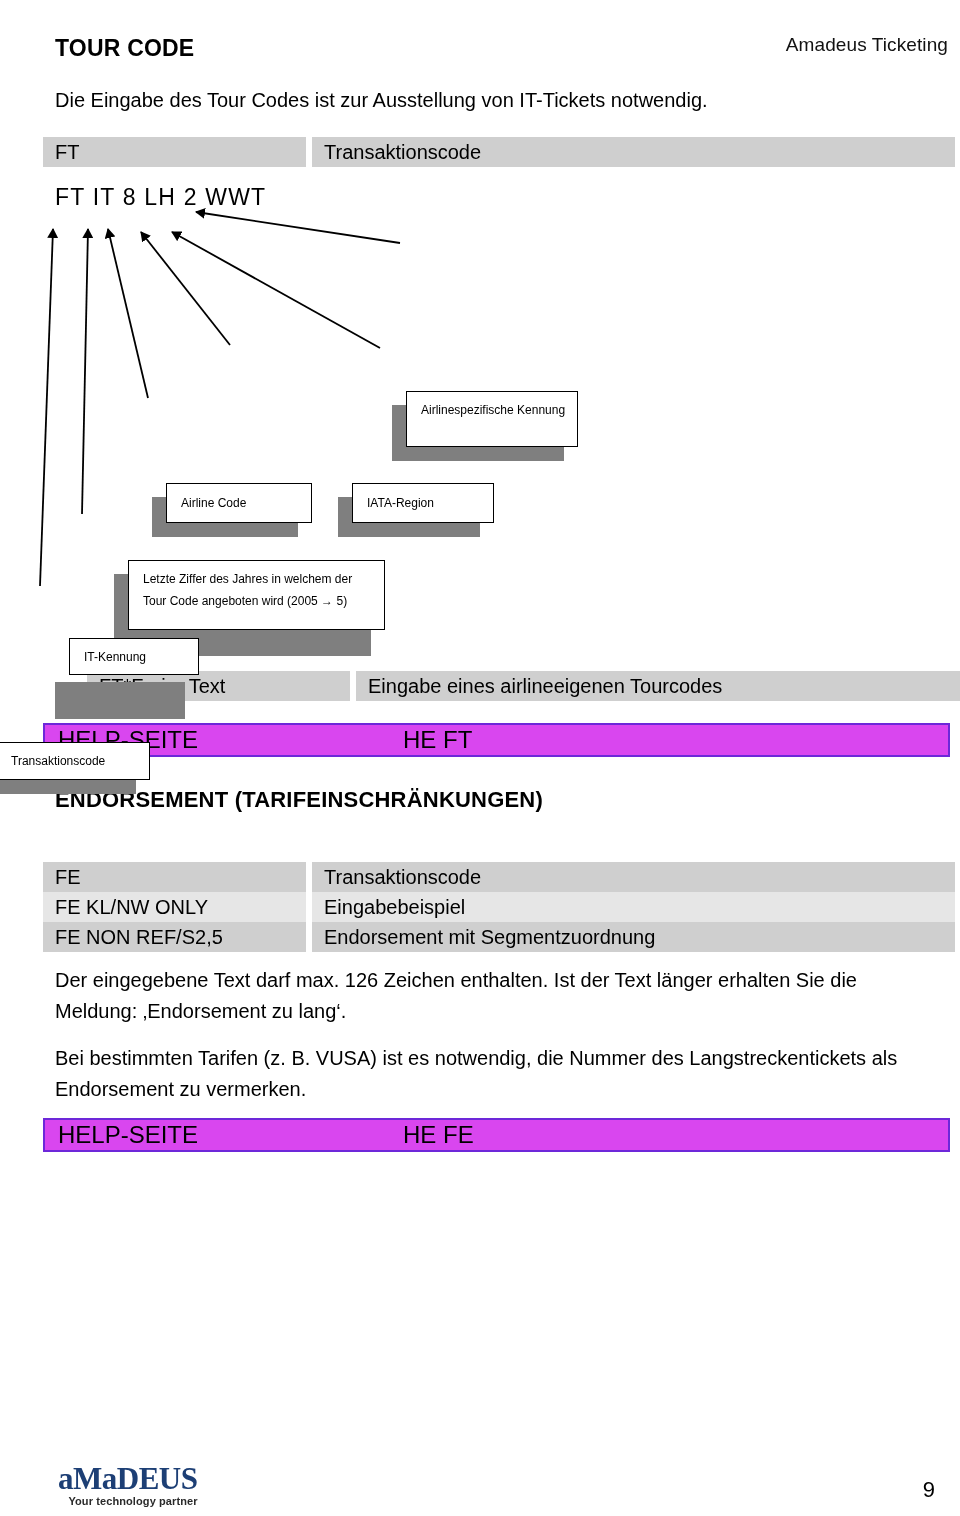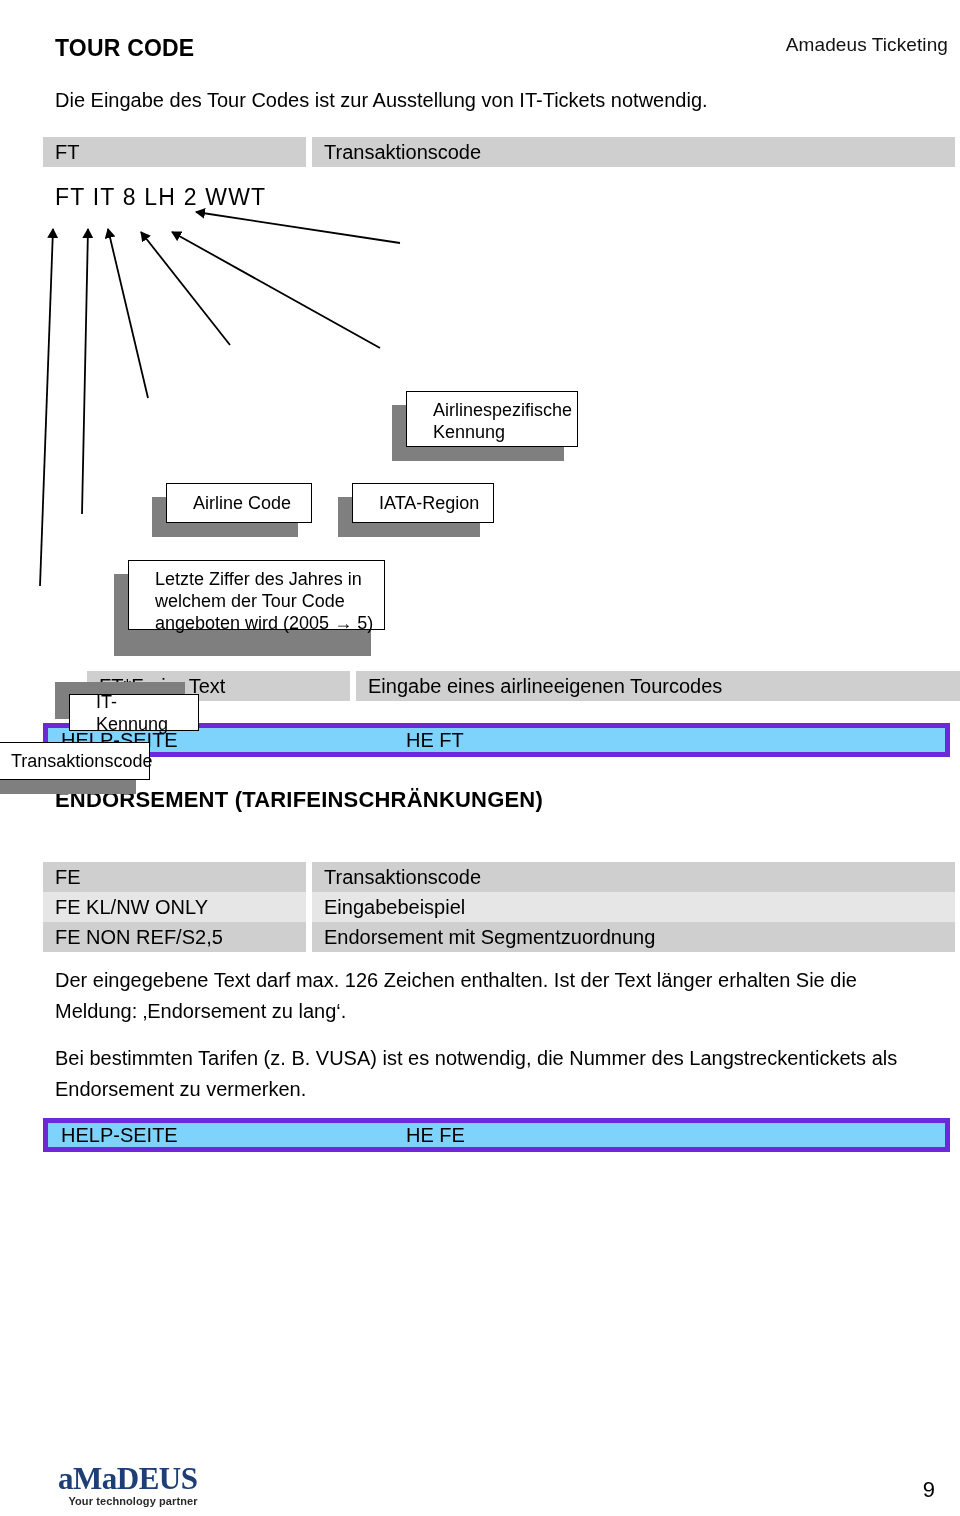--- a/index.html
+++ b/index.html
@@ -93,25 +93,25 @@
   #table-ftfree { top: 671px; padding-left: 44px; }
   #table-fe   { top: 862px; }
 
   
   .help-box {
     position: absolute;
     left: 43px;
     width: 907px;
     height: 34px;
     box-sizing: border-box;
-    border: 5px solid #6d28d9;
-    background: #7dd3fc;
+    border: 2px solid #6d28d9;
+    background: #d946ef;
     display: flex;
     align-items: center;
-    font-size: 20px;
+    font-size: 24px;
   }
   .help-label { padding-left: 13px; width: 345px; }
   .help-value { }
   #help-ft { top: 723px; }
   #help-fe { top: 1118px; }
 
   
   #diagram {
     position: absolute;
     left: 0;
@@ -128,41 +128,41 @@
     font-size: 23px;
     letter-spacing: 1.2px;
     white-space: nowrap;
   }
 
   .callout {
     position: absolute;
     box-sizing: border-box;
     background: #ffffff;
     border: 1.5px solid #000000;
-    font-size: 18px;
+    font-size: 12px;
     line-height: 22px;
     color: #000;
-    padding: 7px 10px 7px 26px;
+    padding: 7px 10px 7px 14px;
     z-index: 3;
   }
   .callout-shadow {
     position: absolute;
     background: #7f7f7f;
     z-index: 2;
   }
 
   #cb-airlinespez { left: 406px; top: 221px; width: 172px; height: 56px; }
   #sh-airlinespez { left: 392px; top: 235px; width: 172px; height: 56px; }
   #cb-airlinecode { left: 166px; top: 313px; width: 146px; height: 40px; display:flex; align-items:center;}
   #sh-airlinecode { left: 152px; top: 327px; width: 146px; height: 40px; }
   #cb-iata        { left: 352px; top: 313px; width: 142px; height: 40px; display:flex; align-items:center;}
   #sh-iata        { left: 338px; top: 327px; width: 142px; height: 40px; }
   #cb-letzte      { left: 128px; top: 390px; width: 257px; height: 70px; }
   #sh-letzte      { left: 114px; top: 404px; width: 257px; height: 82px; }
-  #cb-itkennung   { left: 69px; top: 524px; width: 130px; height: 37px; display:flex; align-items:center;}
+  #cb-itkennung   { left: 69px; top: 468px; width: 130px; height: 37px; display:flex; align-items:center;}
   #sh-itkennung   { left: 55px; top: 512px; width: 130px; height: 37px; }
   #cb-trans       { left: -18px; top: 572px; width: 168px; height: 38px; display:flex; align-items:center; padding-left:28px;}
   #sh-trans       { left: -32px; top: 586px; width: 168px; height: 38px; }
 
   
   #footer-logo {
     position: absolute;
     left: 58px;
     top: 1464px;
     width: 180px;

